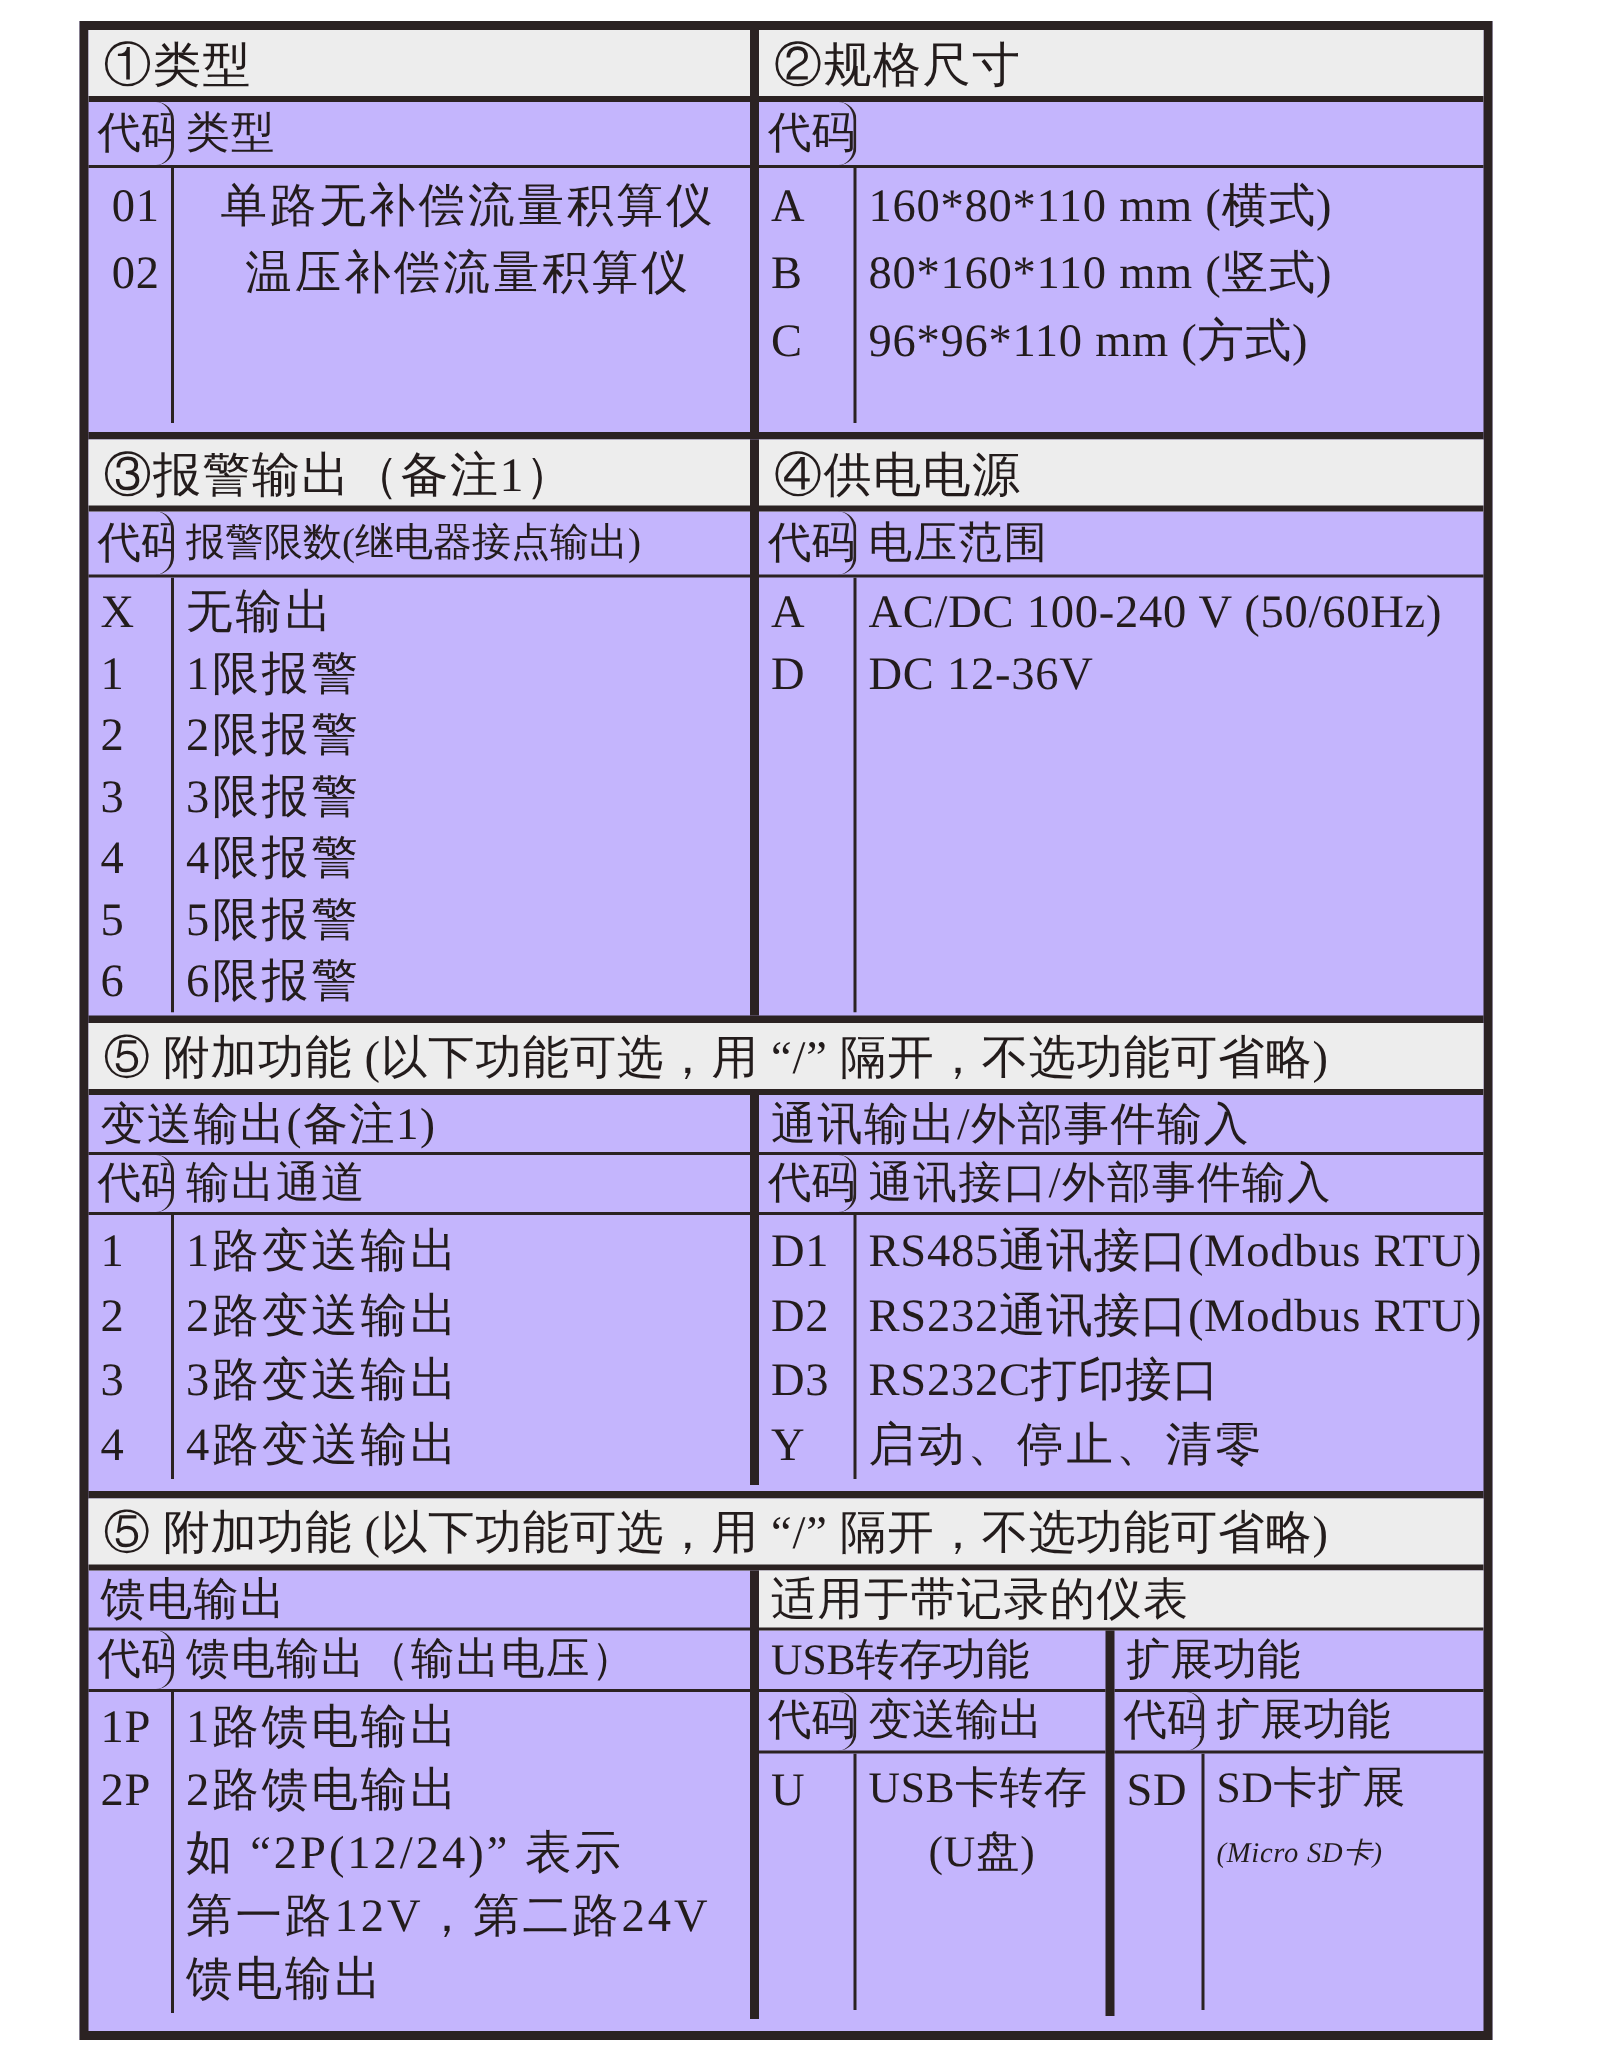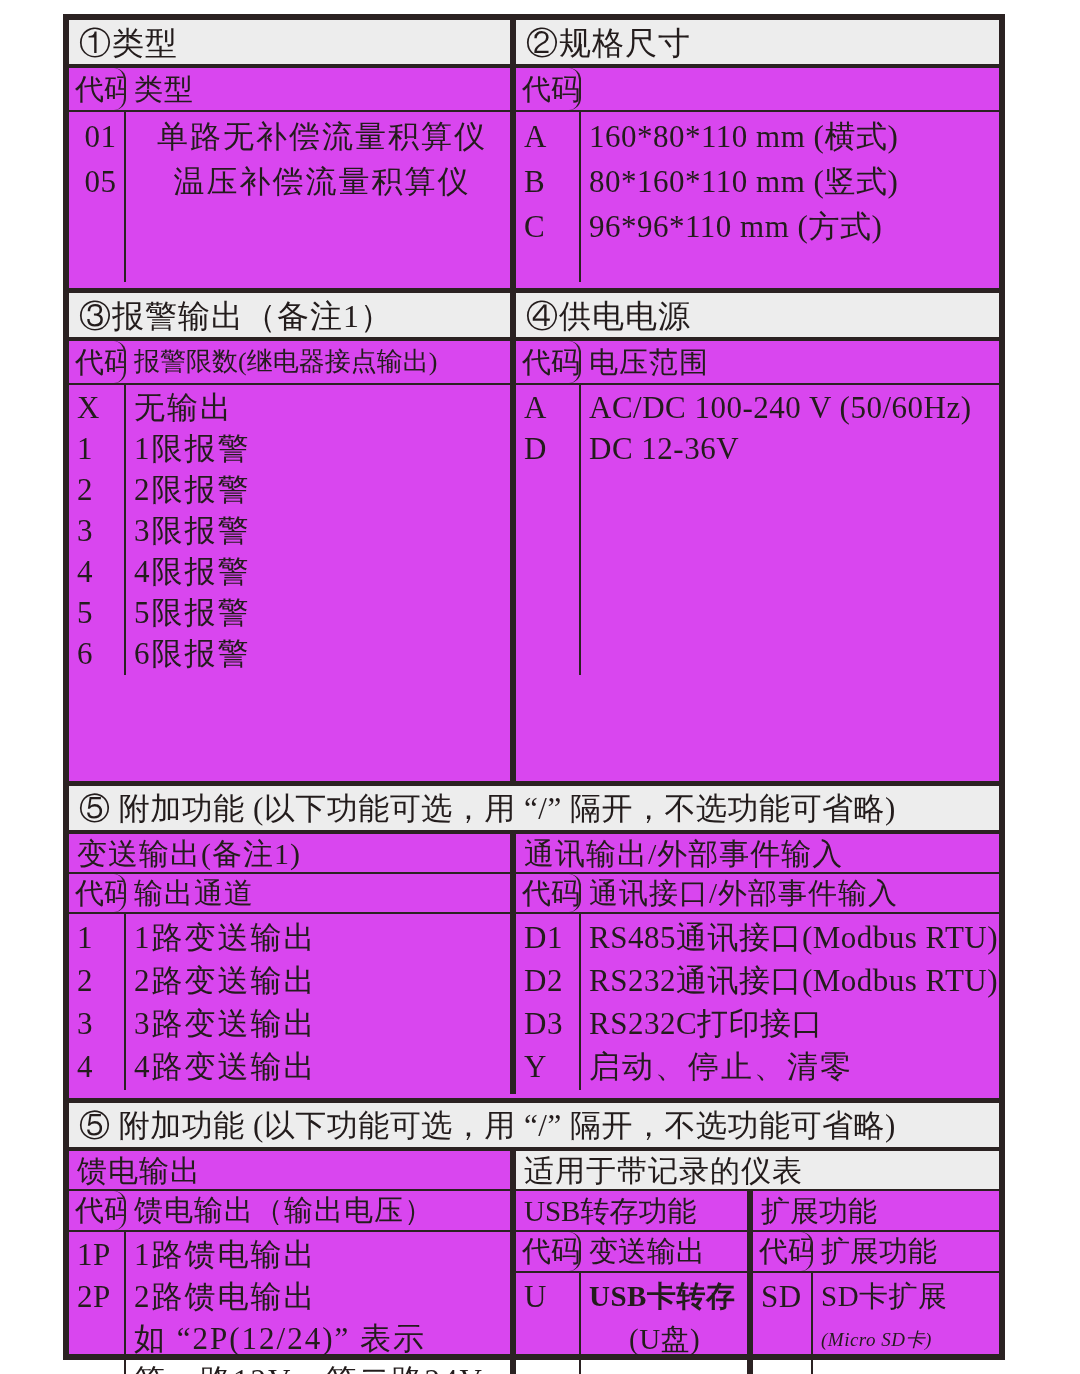--- a/index.html
+++ b/index.html
@@ -5,22 +5,22 @@
   :root{
     --bd:#2b2222;          
     --band:#ededed;        
     --txt:#231c1c;         
   }
   *{margin:0;padding:0;box-sizing:border-box;}
   html,body{width:1080px;height:1374px;background:#ffffff;overflow:hidden;}
   body{font-family:"Liberation Serif","DejaVu Serif",serif;color:var(--txt);}
 
   .sheet{position:relative;width:1080px;height:1374px;background:#fff;}
-  .tbl{position:absolute;left:63px;top:14px;width:942px;height:1346px;
-       border:6px solid var(--bd);background:#d946ef;}
+  .tbl{position:absolute;left:53px;top:14px;width:942px;height:1346px;
+       border:6px solid var(--bd);background:#c4b5fd;}
 
   .hsep{height:5px;background:var(--bd);}
   .vsep{width:6px;background:var(--bd);flex:none;}
   .cols{display:flex;}
   .half-l{width:441px;flex:none;}
   .half-r{width:483px;flex:none;}
 
   .band{height:48px;line-height:46px;background:var(--band);
         border-bottom:4px solid var(--bd);font-size:32px;padding-left:10px;
         white-space:nowrap;overflow:hidden;letter-spacing:1px;}
@@ -62,21 +62,21 @@
   <div class="cols sec-a" style="height:268px;">
     <div class="half-l">
       <div class="band">①类型</div>
       <div class="colhdr h44">
         <div class="code-h w57">代码</div>
         <div class="desc-h">类型</div>
       </div>
       <div class="tbody" style="height:170px;text-align:center;">
         <div class="codecol w57">
           <div class="ln latin">01</div>
-          <div class="ln latin">05</div>
+          <div class="ln latin">02</div>
         </div>
         <div class="desccol">
           <div class="ln">单路无补偿流量积算仪</div>
           <div class="ln">温压补偿流量积算仪</div>
         </div>
       </div>
     </div>
     <div class="vsep"></div>
     <div class="half-r">
       <div class="band">②规格尺寸</div>
@@ -93,21 +93,21 @@
           <div class="ln latin">160*80*110 mm (横式)</div>
           <div class="ln latin">80*160*110 mm (竖式)</div>
           <div class="ln latin">96*96*110 mm (方式)</div>
         </div>
       </div>
     </div>
   </div>
 
   <div class="hsep"></div>
 
-  <div class="cols sec-b" style="height:488px;">
+  <div class="cols sec-b" style="height:384px;">
     <div class="half-l">
       <div class="band">③报警输出（备注1）</div>
       <div class="colhdr h44">
         <div class="code-h w57">代码</div>
         <div class="desc-h tight">报警限数(继电器接点输出)</div>
       </div>
       <div class="tbody" style="height:290px;">
         <div class="codecol w57">
           <div class="ln latin">X</div>
           <div class="ln latin">1</div>
@@ -233,21 +233,21 @@
             <div class="subhdr" style="height:41px;line-height:41px;font-size:29px;letter-spacing:0;">USB转存功能</div>
             <div class="colhdr h41">
               <div class="code-h w65">代码</div>
               <div class="desc-h" style="letter-spacing:0;">变送输出</div>
             </div>
             <div class="tbody" style="height:171px;">
               <div class="codecol w65">
                 <div class="ln latin">U</div>
               </div>
               <div class="desccol">
-                <div class="ln latin" style="font-size:29px;font-weight:bold;">USB卡转存</div>
+                <div class="ln latin" style="font-size:29px;">USB卡转存</div>
                 <div class="ln latin" style="font-size:29px;padding-left:48px;">(U盘)</div>
               </div>
             </div>
           </div>
           <div class="vsep"></div>
 
           <div class="grp" style="width:246px;">
             <div class="subhdr" style="height:41px;line-height:41px;font-size:29px;letter-spacing:0;">扩展功能</div>
             <div class="colhdr h41">
               <div class="code-h w60">代码</div>

